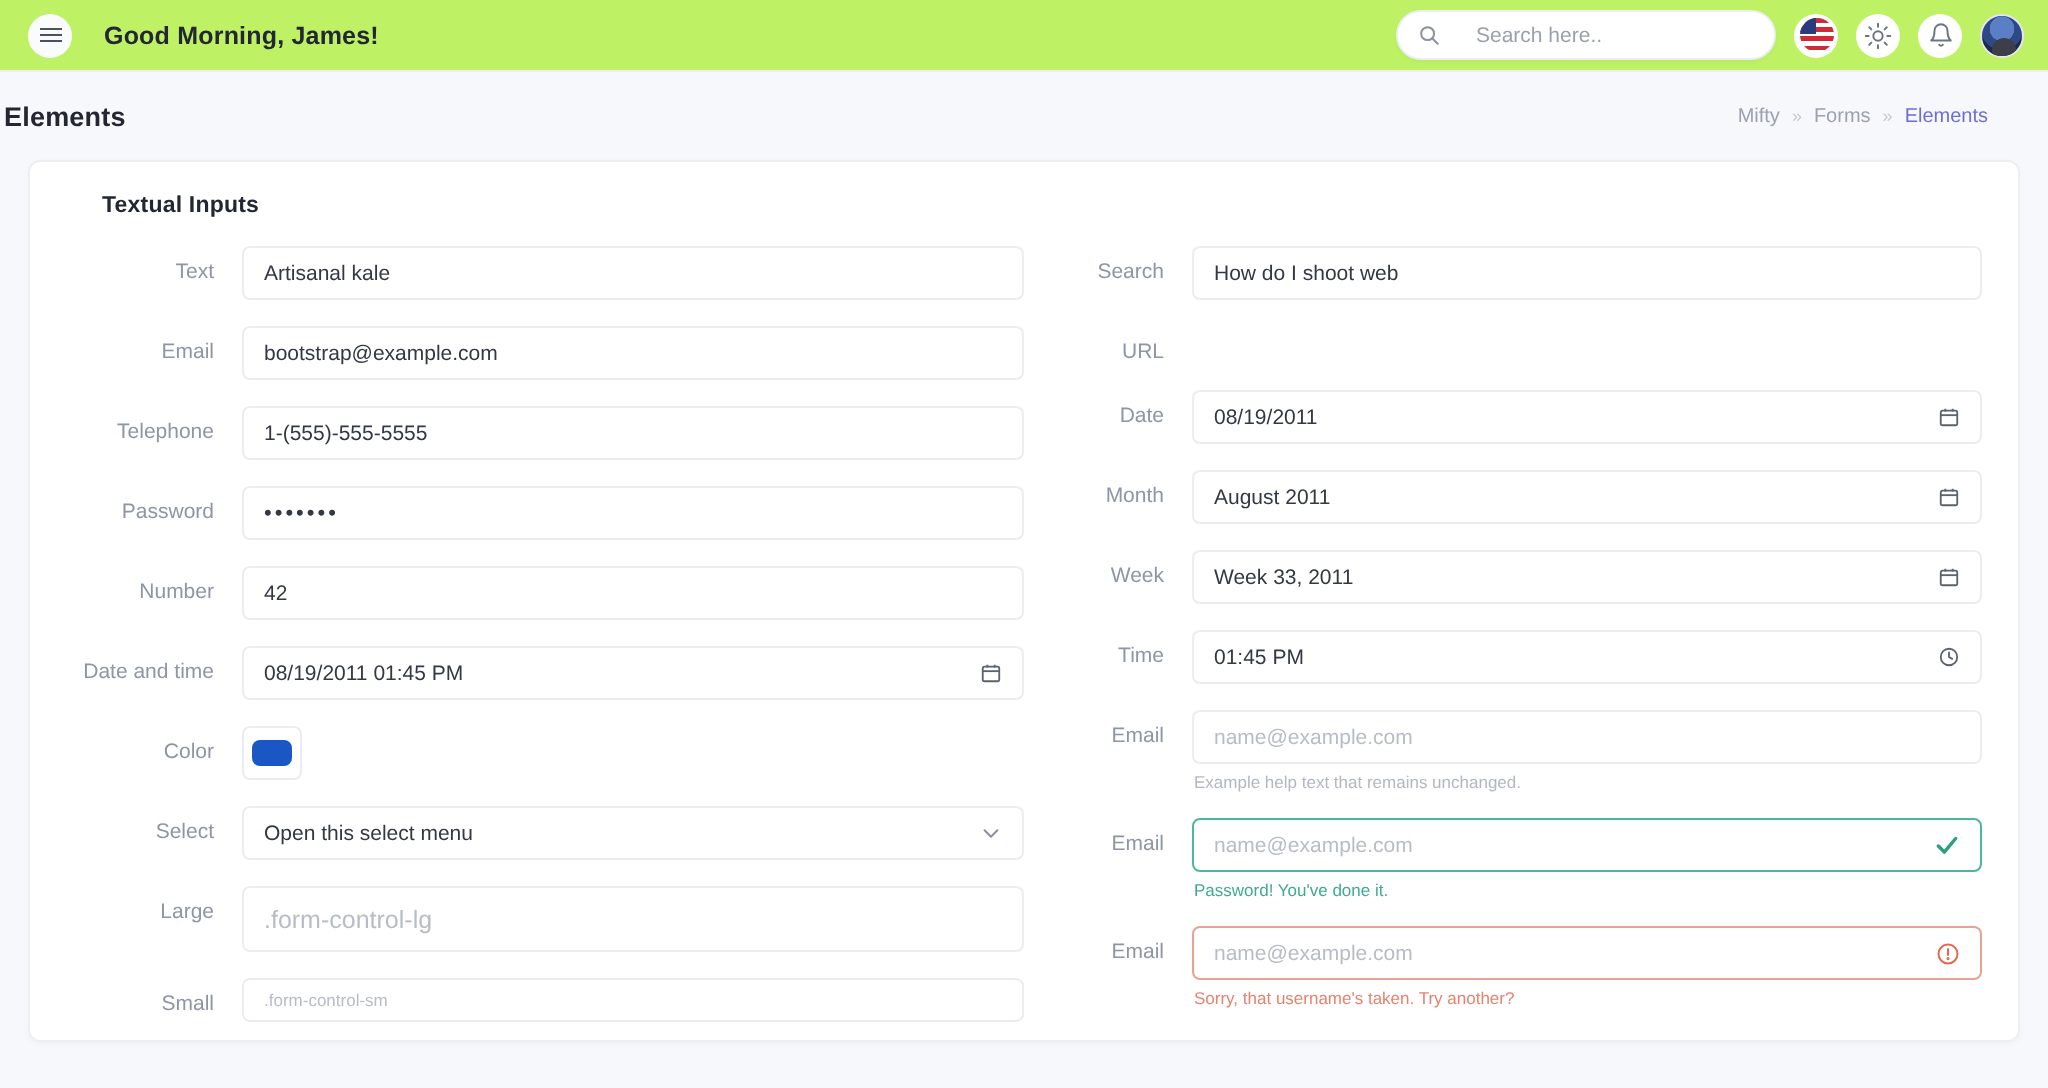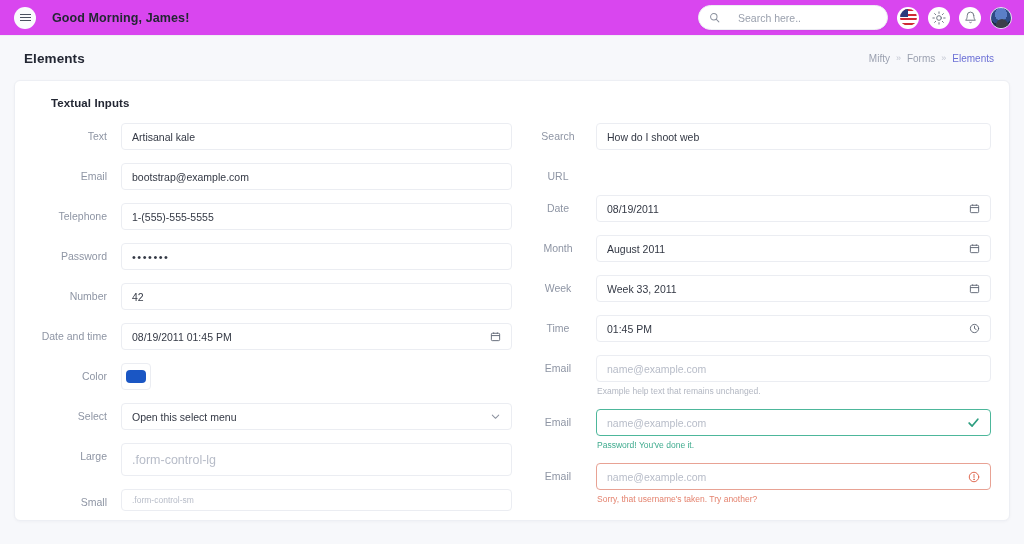--- a/index.html
+++ b/index.html
@@ -7,21 +7,21 @@
     width: 1024px; height: 544px;
     background: #f7f8fb;
     font-family: "Liberation Sans", sans-serif;
     color: #2b2f3a;
     overflow: hidden;
   }
 
   
   .topbar {
     height: 36px;
-    background: #d946ef;
+    background: #bef264;
     border-bottom: 1px solid #edeff4;
     display: flex;
     align-items: center;
     padding: 0 12px 0 14px;
   }
   .burger {
     width: 22px; height: 22px; border-radius: 50%;
     background: #fafbfd;
     display: flex; align-items: center; justify-content: center;
     cursor: pointer; flex: none;
@@ -60,21 +60,21 @@
     border: 1px solid #e3e6ee; flex:none; cursor:pointer; position:relative; overflow:hidden;
   }
   .avatar::after {
     content:""; position:absolute; left:5px; bottom:0; width:12px; height:9px;
     border-radius: 6px 6px 0 0; background:#3c3f4a;
   }
 
   
   .pagehead {
     height: 44px; display: flex; align-items: center;
-    padding: 0 30px 0 24px; background: #f7f8fb;
+    padding: 0 30px 0 2px; background: #f7f8fb;
   }
   .pagetitle { font-size: 13.5px; font-weight: bold; color: #232733; letter-spacing:.1px; }
   .breadcrumb { margin-left: auto; display: flex; align-items: center; gap: 6px;
     font-size: 10px; color: #9ba1b0; }
   .breadcrumb .sep { color: #c3c7d2; font-size: 9px; }
   .breadcrumb .cur { color: #6b6fd6; }
 
   
   .card {
     margin: 0 14px; height: 441px;
@@ -92,21 +92,21 @@
   .cols { display: flex; }
   .col { width: 50%; }
   .col.right { padding-left: 22px; }
 
   .frow { display: flex; align-items: flex-start; margin-bottom: 13px; }
   .flabel {
     font-size: 10.5px; color: #8e95a4; text-align: right;
     padding-top: 7px; flex: none;
   }
   .col.left .flabel  { width: 88px; padding-right: 14px; }
-  .col.right .flabel { width: 62px; padding-right: 14px; text-align: center; }
+  .col.right .flabel { width: 62px; padding-right: 14px; }
   .fctrl { flex: 1; }
 
   .inp {
     height: 27px; border: 1px solid #ebedf2; border-radius: 4px;
     background: #fff; display: flex; align-items: center;
     padding: 0 10px; font-size: 10.5px; color: #333844;
     position: relative;
   }
   .inp .val { color: #333844; }
   .inp .ph  { color: #b7bcc8; }

